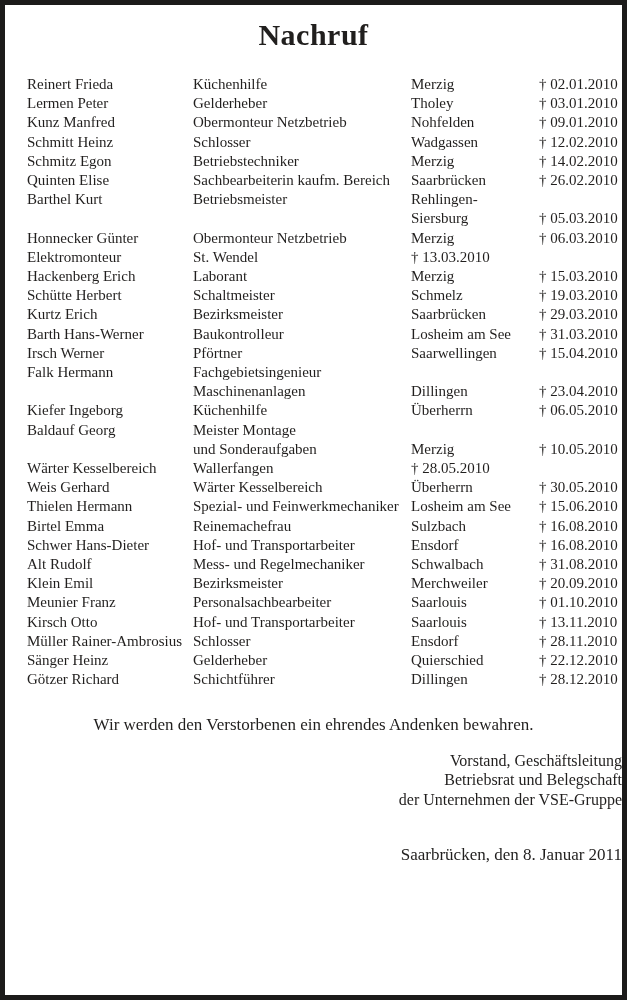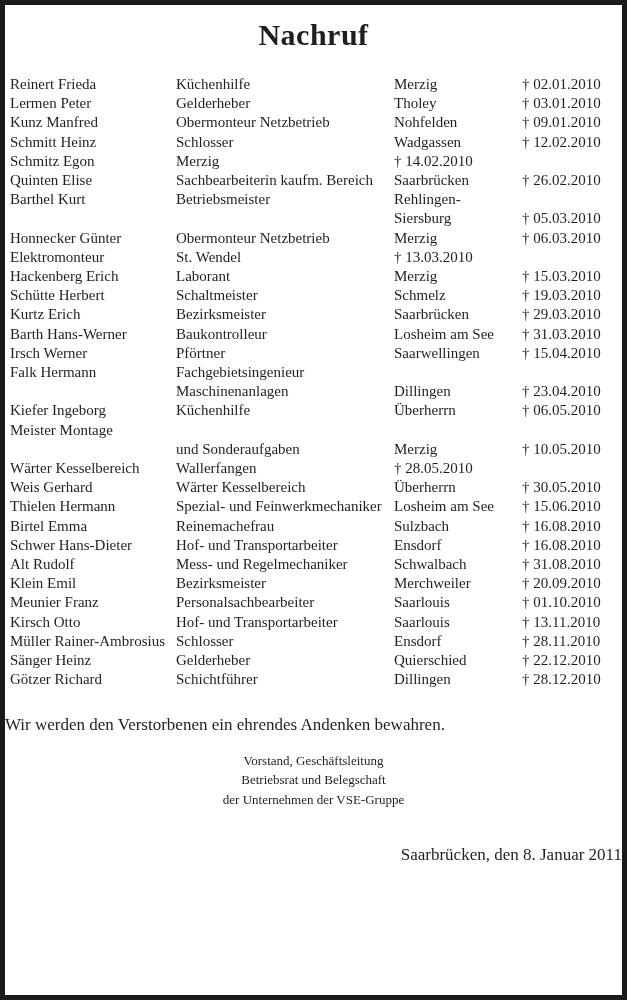--- a/index.html
+++ b/index.html
@@ -22,40 +22,40 @@
     font-weight: bold;
     letter-spacing: 0.5px;
   }
   .intro {
     margin-top: 13px;
     text-align: center;
     font-size: 17px;
     line-height: 23px;
   }
   .deceased-table {
-    margin: 23px 14px 0 5px;
+    margin: 23px 14px 0 22px;
     font-size: 15px;
     line-height: 19.2px;
   }
   .row {
     display: grid;
     grid-template-columns: 166px 218px 128px auto;
     min-height: 19.2px;
   }
   .cell { white-space: nowrap; overflow: visible; }
   .closing {
     margin-top: 23px;
-    text-align: left;
+    text-align: center;
     font-size: 17px;
     line-height: 23px;
   }
   .signature {
     margin-top: 15px;
-    text-align: center;
-    font-size: 13px;
+    text-align: right;
+    font-size: 16px;
     line-height: 19.5px;
   }
   .dateline {
     margin-top: 34px;
     text-align: right;
     font-size: 17px;
     line-height: 23px;
   }
 </style>
 </head>
@@ -85,20 +85,21 @@
         <div class="cell date">† 09.01.2010</div>
       </div>
       <div class="row">
         <div class="cell name">Schmitt Heinz</div>
         <div class="cell job">Schlosser</div>
         <div class="cell place">Wadgassen</div>
         <div class="cell date">† 12.02.2010</div>
       </div>
       <div class="row">
         <div class="cell name">Schmitz Egon</div>
+        <div class="cell job">Betriebstechniker</div>
         <div class="cell place">Merzig</div>
         <div class="cell date">† 14.02.2010</div>
       </div>
       <div class="row">
         <div class="cell name">Quinten Elise</div>
         <div class="cell job">Sachbearbeiterin kaufm. Bereich</div>
         <div class="cell place">Saarbrücken</div>
         <div class="cell date">† 26.02.2010</div>
       </div>
       <div class="row">
@@ -166,20 +167,21 @@
         <div class="cell place">Dillingen</div>
         <div class="cell date">† 23.04.2010</div>
       </div>
       <div class="row">
         <div class="cell name">Kiefer Ingeborg</div>
         <div class="cell job">Küchenhilfe</div>
         <div class="cell place">Überherrn</div>
         <div class="cell date">† 06.05.2010</div>
       </div>
       <div class="row">
+        <div class="cell name">Baldauf Georg</div>
         <div class="cell job">Meister Montage</div>
         <div class="cell place"></div>
         <div class="cell date"></div>
       </div>
       <div class="row">
         <div class="cell name"></div>
         <div class="cell job">und Sonderaufgaben</div>
         <div class="cell place">Merzig</div>
         <div class="cell date">† 10.05.2010</div>
       </div>

